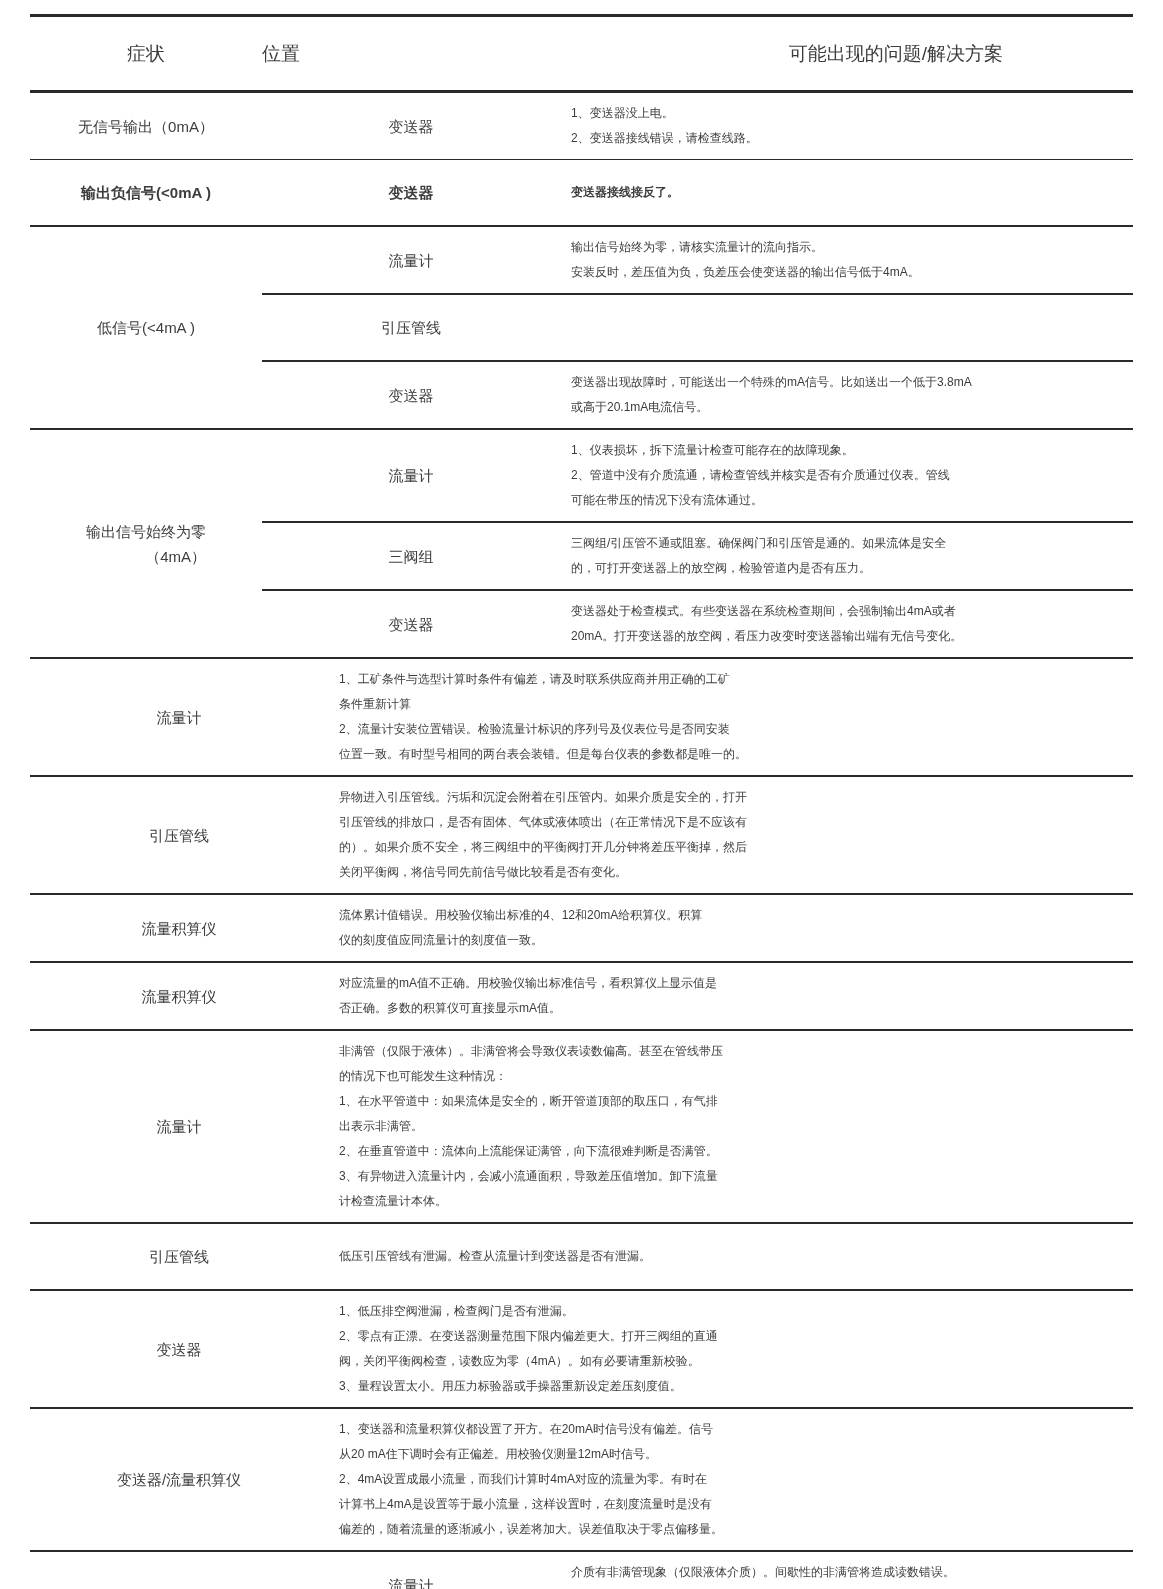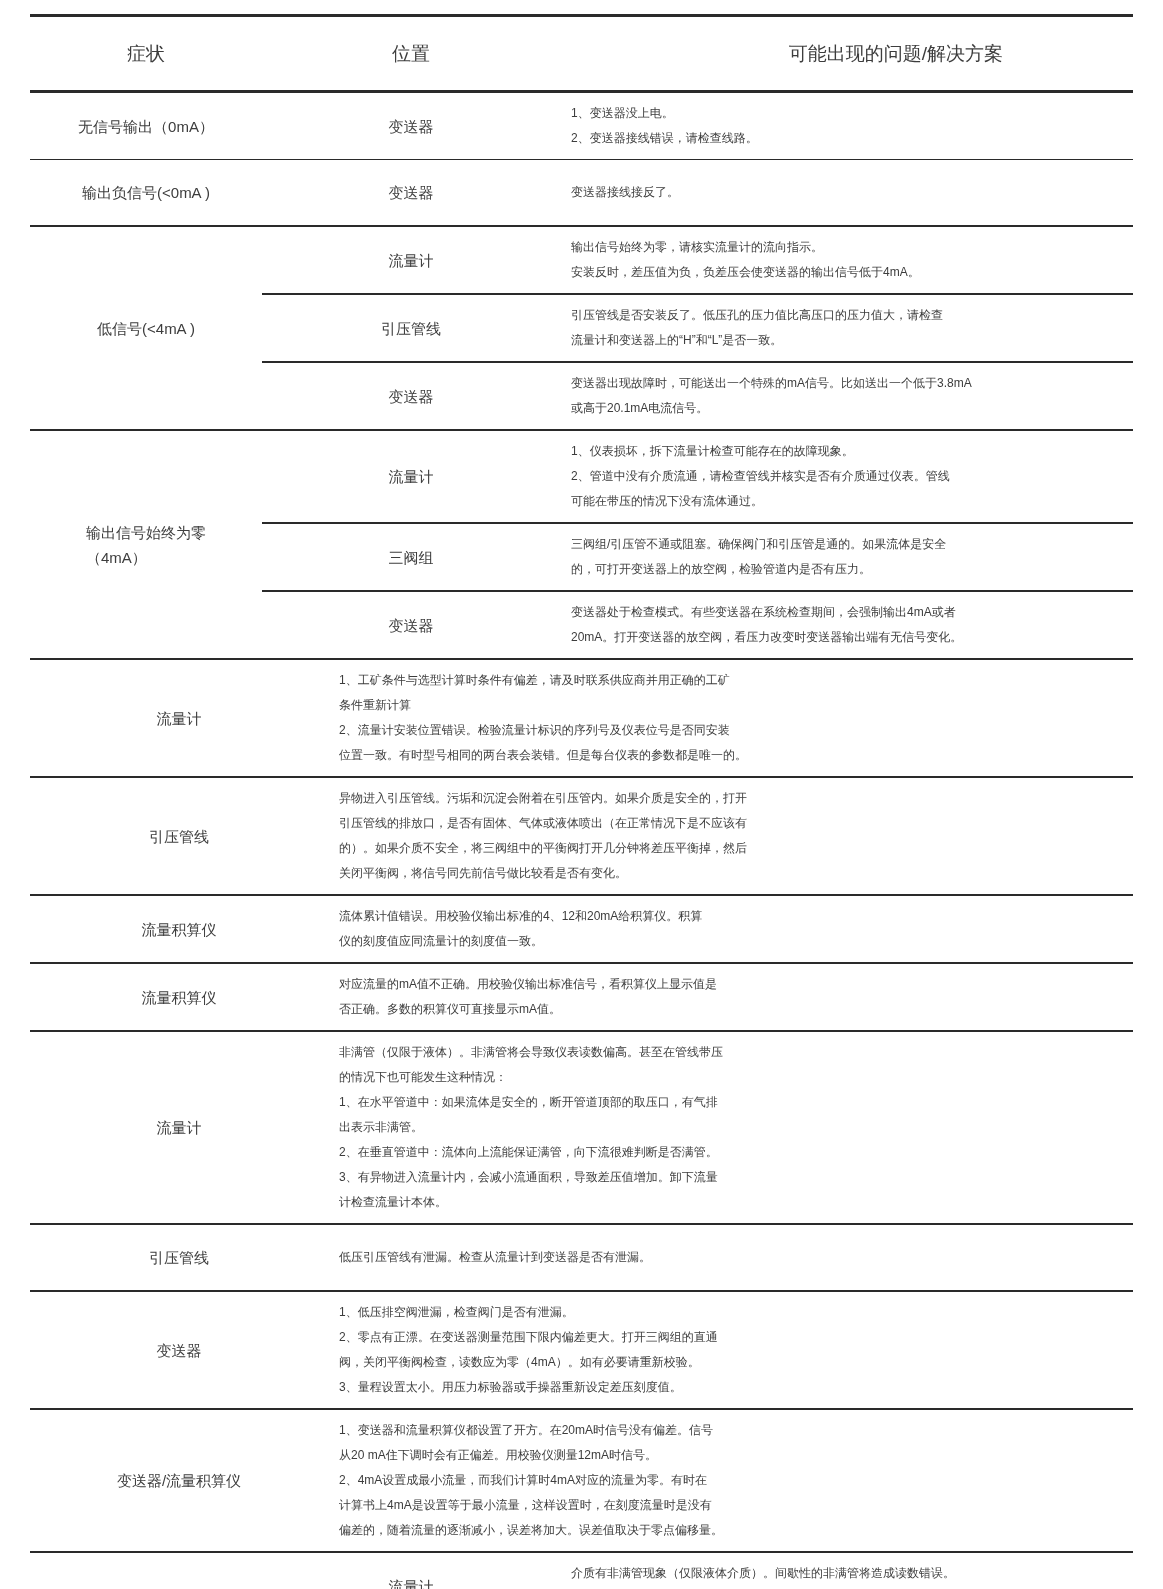--- a/index.html
+++ b/index.html
@@ -19,36 +19,36 @@
     border-bottom: 3px solid #2a2a2a;
   }
   .header-row {
     display: flex;
     align-items: center;
     height: 73px;
     border-bottom: 3px solid #2a2a2a;
     font-size: 19px;
   }
   .hc1 { width: 232px; text-align: center; }
-  .hc2 { width: 298px; text-align: center; }
+  .hc2 { width: 298px; text-align: left; }
   .hc3 { flex: 1; text-align: right; padding-right: 130px; }
 
   .section { display: flex; }
   .section + .section { border-top: 2px solid #2a2a2a; }
   
-  #sections .section:nth-child(2) { border-top-width: 1px; }
+  #sections .section:nth-child(2) { border-top-width: 1px; font-weight: bold; }
 
   .symptom-cell {
     width: 232px;
     box-sizing: border-box;
     padding: 6px 10px;
     display: flex;
     align-items: center;
     justify-content: center;
-    text-align: left;
+    text-align: right;
     font-size: 15px;
     line-height: 25px;
     white-space: pre-line;
   }
   .rows {
     flex: 1;
     display: flex;
     flex-direction: column;
   }
   .row { display: flex; flex: 1; }
@@ -108,22 +108,20 @@
       <div class="section">
         <div class="symptom-cell">低信号(&lt;4mA )</div>
         <div class="rows">
           <div class="row">
             <div class="loc-cell">流量计</div>
             <div class="issue-cell">输出信号始终为零，请核实流量计的流向指示。
 安装反时，差压值为负，负差压会使变送器的输出信号低于4mA。</div>
           </div>
           <div class="row">
             <div class="loc-cell">引压管线</div>
-            <div class="issue-cell">引压管线是否安装反了。低压孔的压力值比高压口的压力值大，请检查
-流量计和变送器上的“H”和“L”是否一致。</div>
           </div>
           <div class="row">
             <div class="loc-cell">变送器</div>
             <div class="issue-cell">变送器出现故障时，可能送出一个特殊的mA信号。比如送出一个低于3.8mA
 或高于20.1mA电流信号。</div>
           </div>
         </div>
       </div>
       <div class="section">
         <div class="symptom-cell">输出信号始终为零

